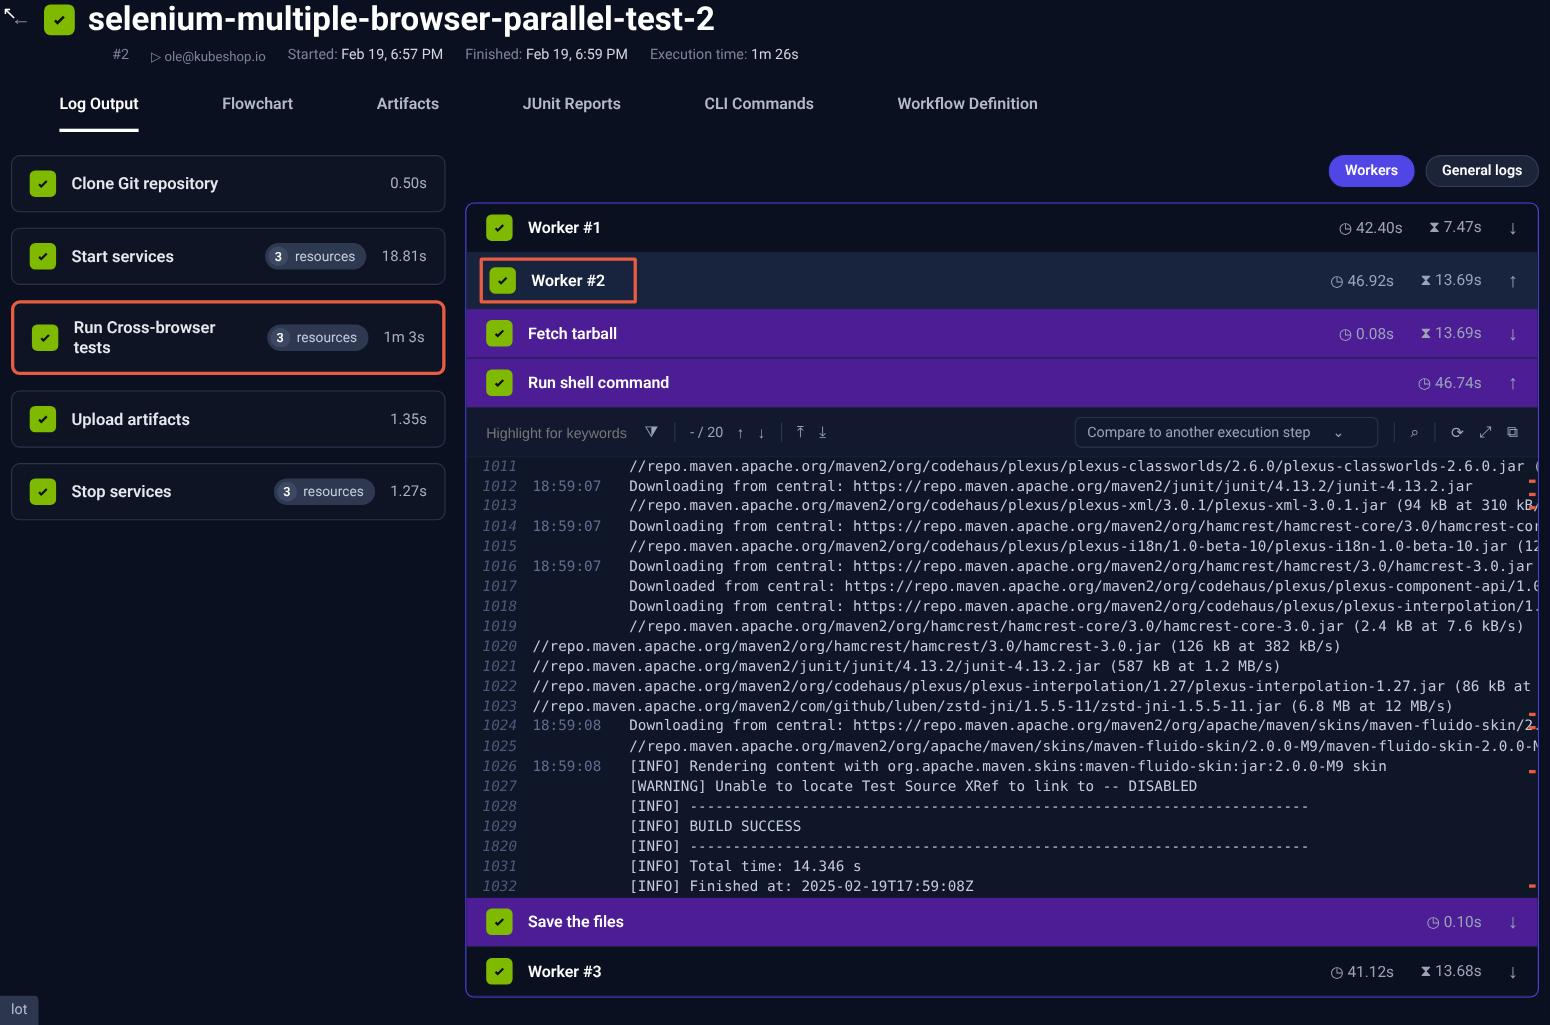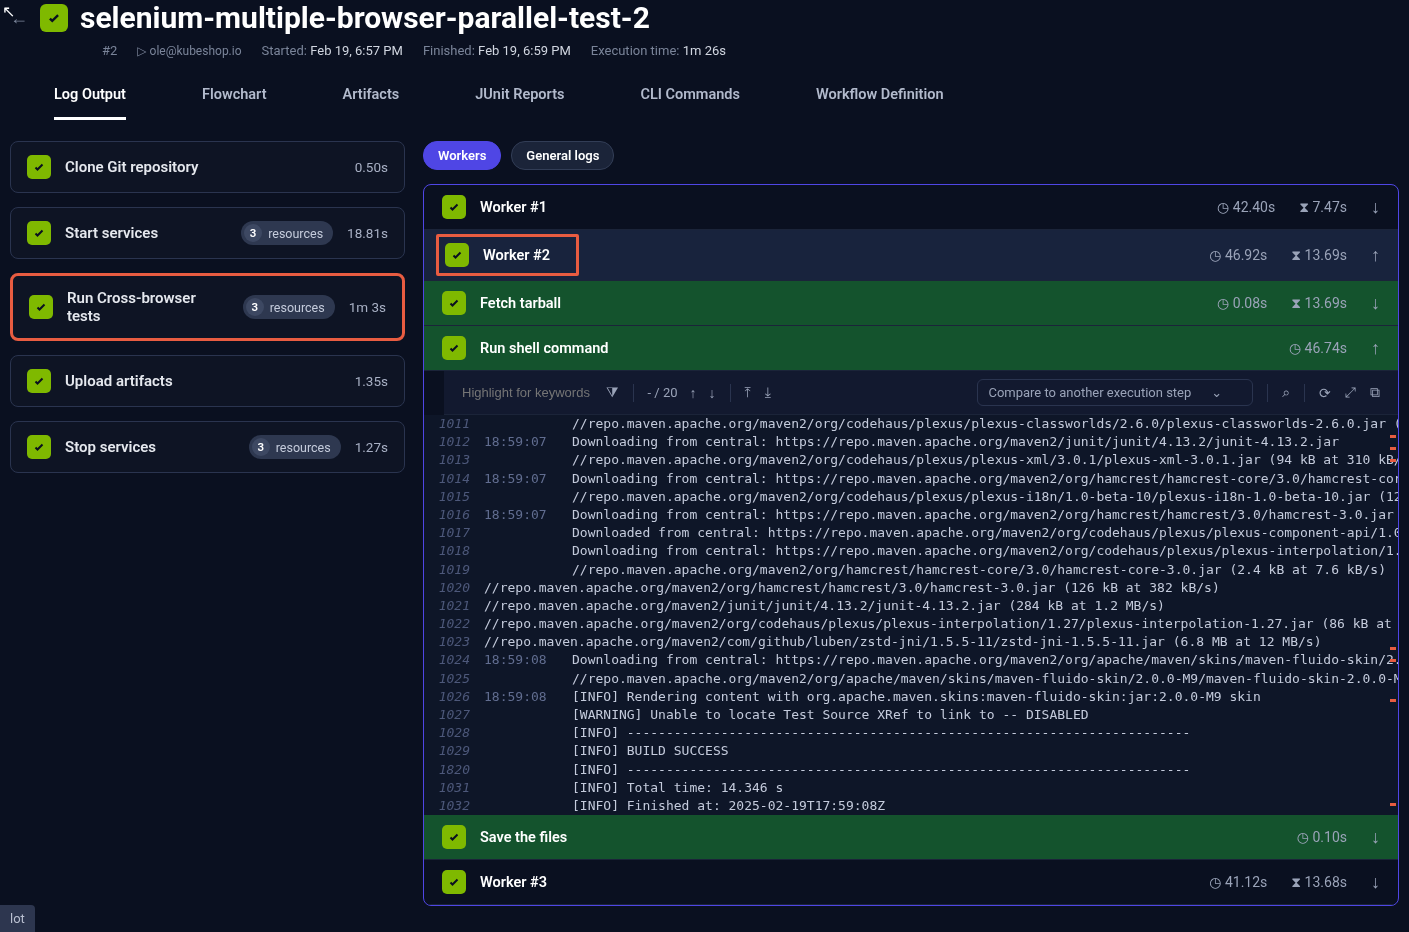--- a/index.html
+++ b/index.html
@@ -99,21 +99,21 @@
       border-radius: 50%;
       width: 18px; height: 18px;
       display: inline-flex;
       align-items: center; justify-content: center;
       color: #fff; font-weight:600;
       font-size:11.5px;
     }
     
     .right-col { flex: 1; min-width: 0; }
     
-    .pill-tabs { display: flex; gap: 10px; margin-bottom: 14px; }
+    .pill-tabs { display: flex; gap: 10px; margin-bottom: 14px; justify-content: flex-end; }
     .pill {
       padding: 6px 14px;
       border-radius: 14px;
       border: 1px solid #323d56;
       background: #1b2439;
       font-size: 13px;
       font-weight: 600;
       cursor: pointer;
       color: #fff;
     }
@@ -127,37 +127,36 @@
     
     .wrow {
       display: flex;
       align-items: center;
       padding: 10px 18px;
       border-bottom: 1px solid #1b2439;
       gap: 14px;
       cursor: pointer;
     }
     .wrow.expanded { background: #18233d; }
-    .wrow.sub { padding-left: 18px; background: #14532d; }
+    .wrow.sub { padding-left: 18px; background: #4c1d95; }
     .wrow .wname { flex: 1; font-weight: 600; color: #fff; font-size: 14.5px; }
     .wmeta {
       display: flex; gap: 24px; align-items: center;
       color: #9aa3b8; font-size: 14px;
     }
     .wmeta .mi { display:inline-flex; gap:6px; align-items:center; }
     .arrow { color:#9aa3b8; font-size:18px; }
     
     .log-toolbar {
       display:flex; align-items:center; gap:14px;
       padding:8px 18px;
       border-bottom:1px solid #1b2439;
       background:#12192f;
       font-size:13px;
       color:#9aa3b8;
-      margin-left:20px;
     }
     .log-toolbar input[type=text] {
       background: transparent; border: none; color:#9aa3b8;
       font-size:13px; width:130px;
     }
     .tb-sep { width:1px; height:18px; background:#2a344f; }
     .tb-icon { cursor:pointer; font-size:14px; }
     .nav-group { display:flex; gap:12px; align-items:center;}
     .compare-select {
       background: transparent; border:1px solid #2a344f; border-radius:6px;
@@ -405,21 +404,21 @@
             <span class="ln">1019</span>
             <span class="lts"></span>
             <span class="lt">        //repo.maven.apache.org/maven2/org/hamcrest/hamcrest-core/3.0/hamcrest-core-3.0.jar (2.4 kB at 7.6 kB/s)</span>
           </div>
           <div class="log-line">
             <span class="ln">1020</span>
             <span class="lt" style="margin-left: -88px; padding-left: 88px;">//repo.maven.apache.org/maven2/org/hamcrest/hamcrest/3.0/hamcrest-3.0.jar (126 kB at 382 kB/s)</span>
           </div>
           <div class="log-line">
             <span class="ln">1021</span>
-            <span class="lt" style="margin-left: -88px; padding-left: 88px;">//repo.maven.apache.org/maven2/junit/junit/4.13.2/junit-4.13.2.jar (284 kB at 1.2 MB/s)</span>
+            <span class="lt" style="margin-left: -88px; padding-left: 88px;">//repo.maven.apache.org/maven2/junit/junit/4.13.2/junit-4.13.2.jar (587 kB at 1.2 MB/s)</span>
           </div>
           <div class="log-line">
             <span class="ln">1022</span>
             <span class="lt" style="margin-left: -88px; padding-left: 88px;">//repo.maven.apache.org/maven2/org/codehaus/plexus/plexus-interpolation/1.27/plexus-interpolation-1.27.jar (86 kB at 253</span>
           </div>
           <div class="log-line">
             <span class="ln">1023</span>
             <span class="lt" style="margin-left: -88px; padding-left: 88px;">//repo.maven.apache.org/maven2/com/github/luben/zstd-jni/1.5.5-11/zstd-jni-1.5.5-11.jar (6.8 MB at 12 MB/s)</span>
           </div>
           <div class="log-line">

